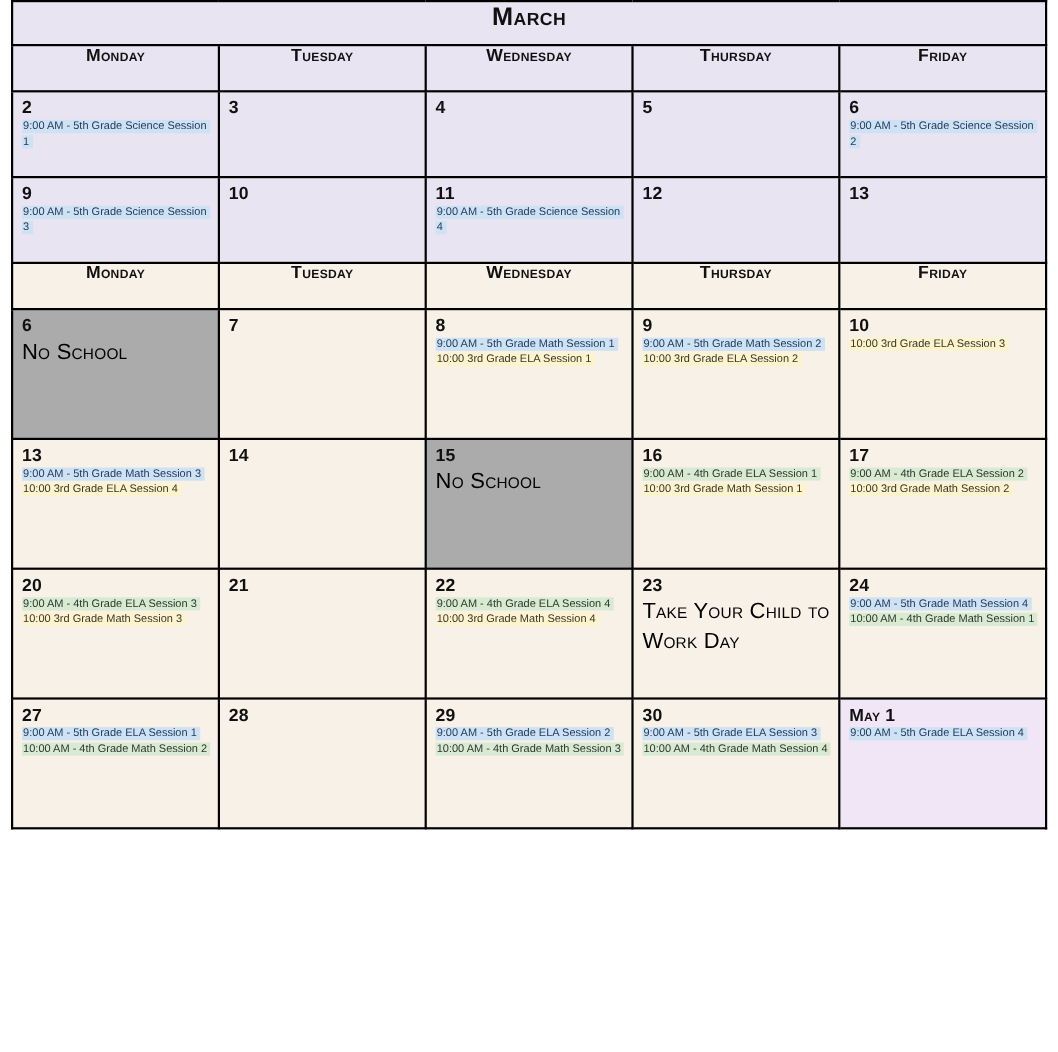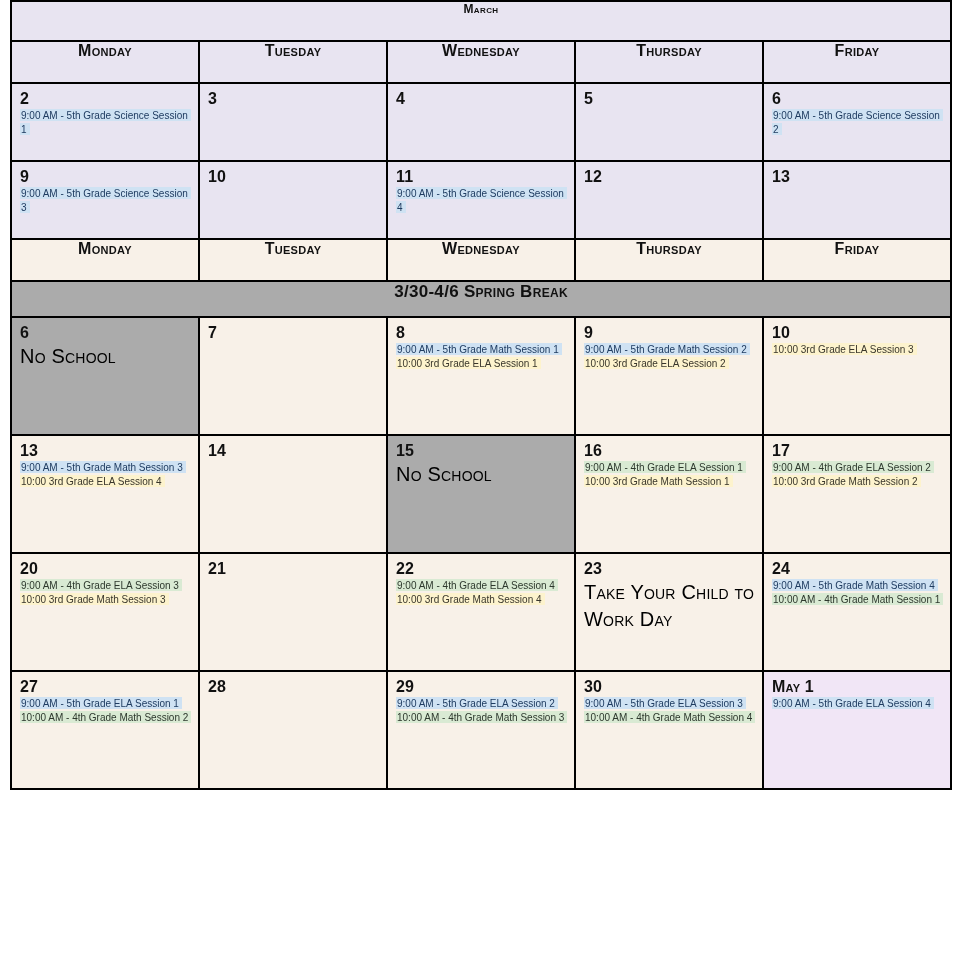--- a/index.html
+++ b/index.html
@@ -38,21 +38,21 @@
   td.th-april{background:var(--april-bg);}
   td.v-gray{background:var(--gray-bg);}
   td.v-may{background:var(--may-bg);}
   
   td.month-cell{
     height:38px;
     text-align:center;
     vertical-align:middle;
     font-variant:small-caps;
     font-weight:bold;
-    font-size:12px;
+    font-size:23px;
     letter-spacing:.4px;
   }
   td.dow-cell{
     height:40px;
     text-align:center;
     vertical-align:middle;
     font-variant:small-caps;
     font-weight:bold;
     font-size:16px;
     letter-spacing:.3px;
@@ -182,23 +182,20 @@
             </div>
           </td>
         </tr>
         <tr class="dow-row">
           <td class="dow-cell th-april">Monday</td>
           <td class="dow-cell th-april">Tuesday</td>
           <td class="dow-cell th-april">Wednesday</td>
           <td class="dow-cell th-april">Thursday</td>
           <td class="dow-cell th-april">Friday</td>
         </tr>
-        <tr class="banner-row">
-          <td class="banner-cell" colspan="5">3/30-4/6 Spring Break</td>
-        </tr>
         <tr class="wk-april">
           <td class="day-cell th-april v-gray">
             <div class="cell-inner">
               <div class="date">6</div>
               <div class="cell-label">No School</div>
             </div>
           </td>
           <td class="day-cell th-april">
             <div class="cell-inner">
               <div class="date">7</div>

